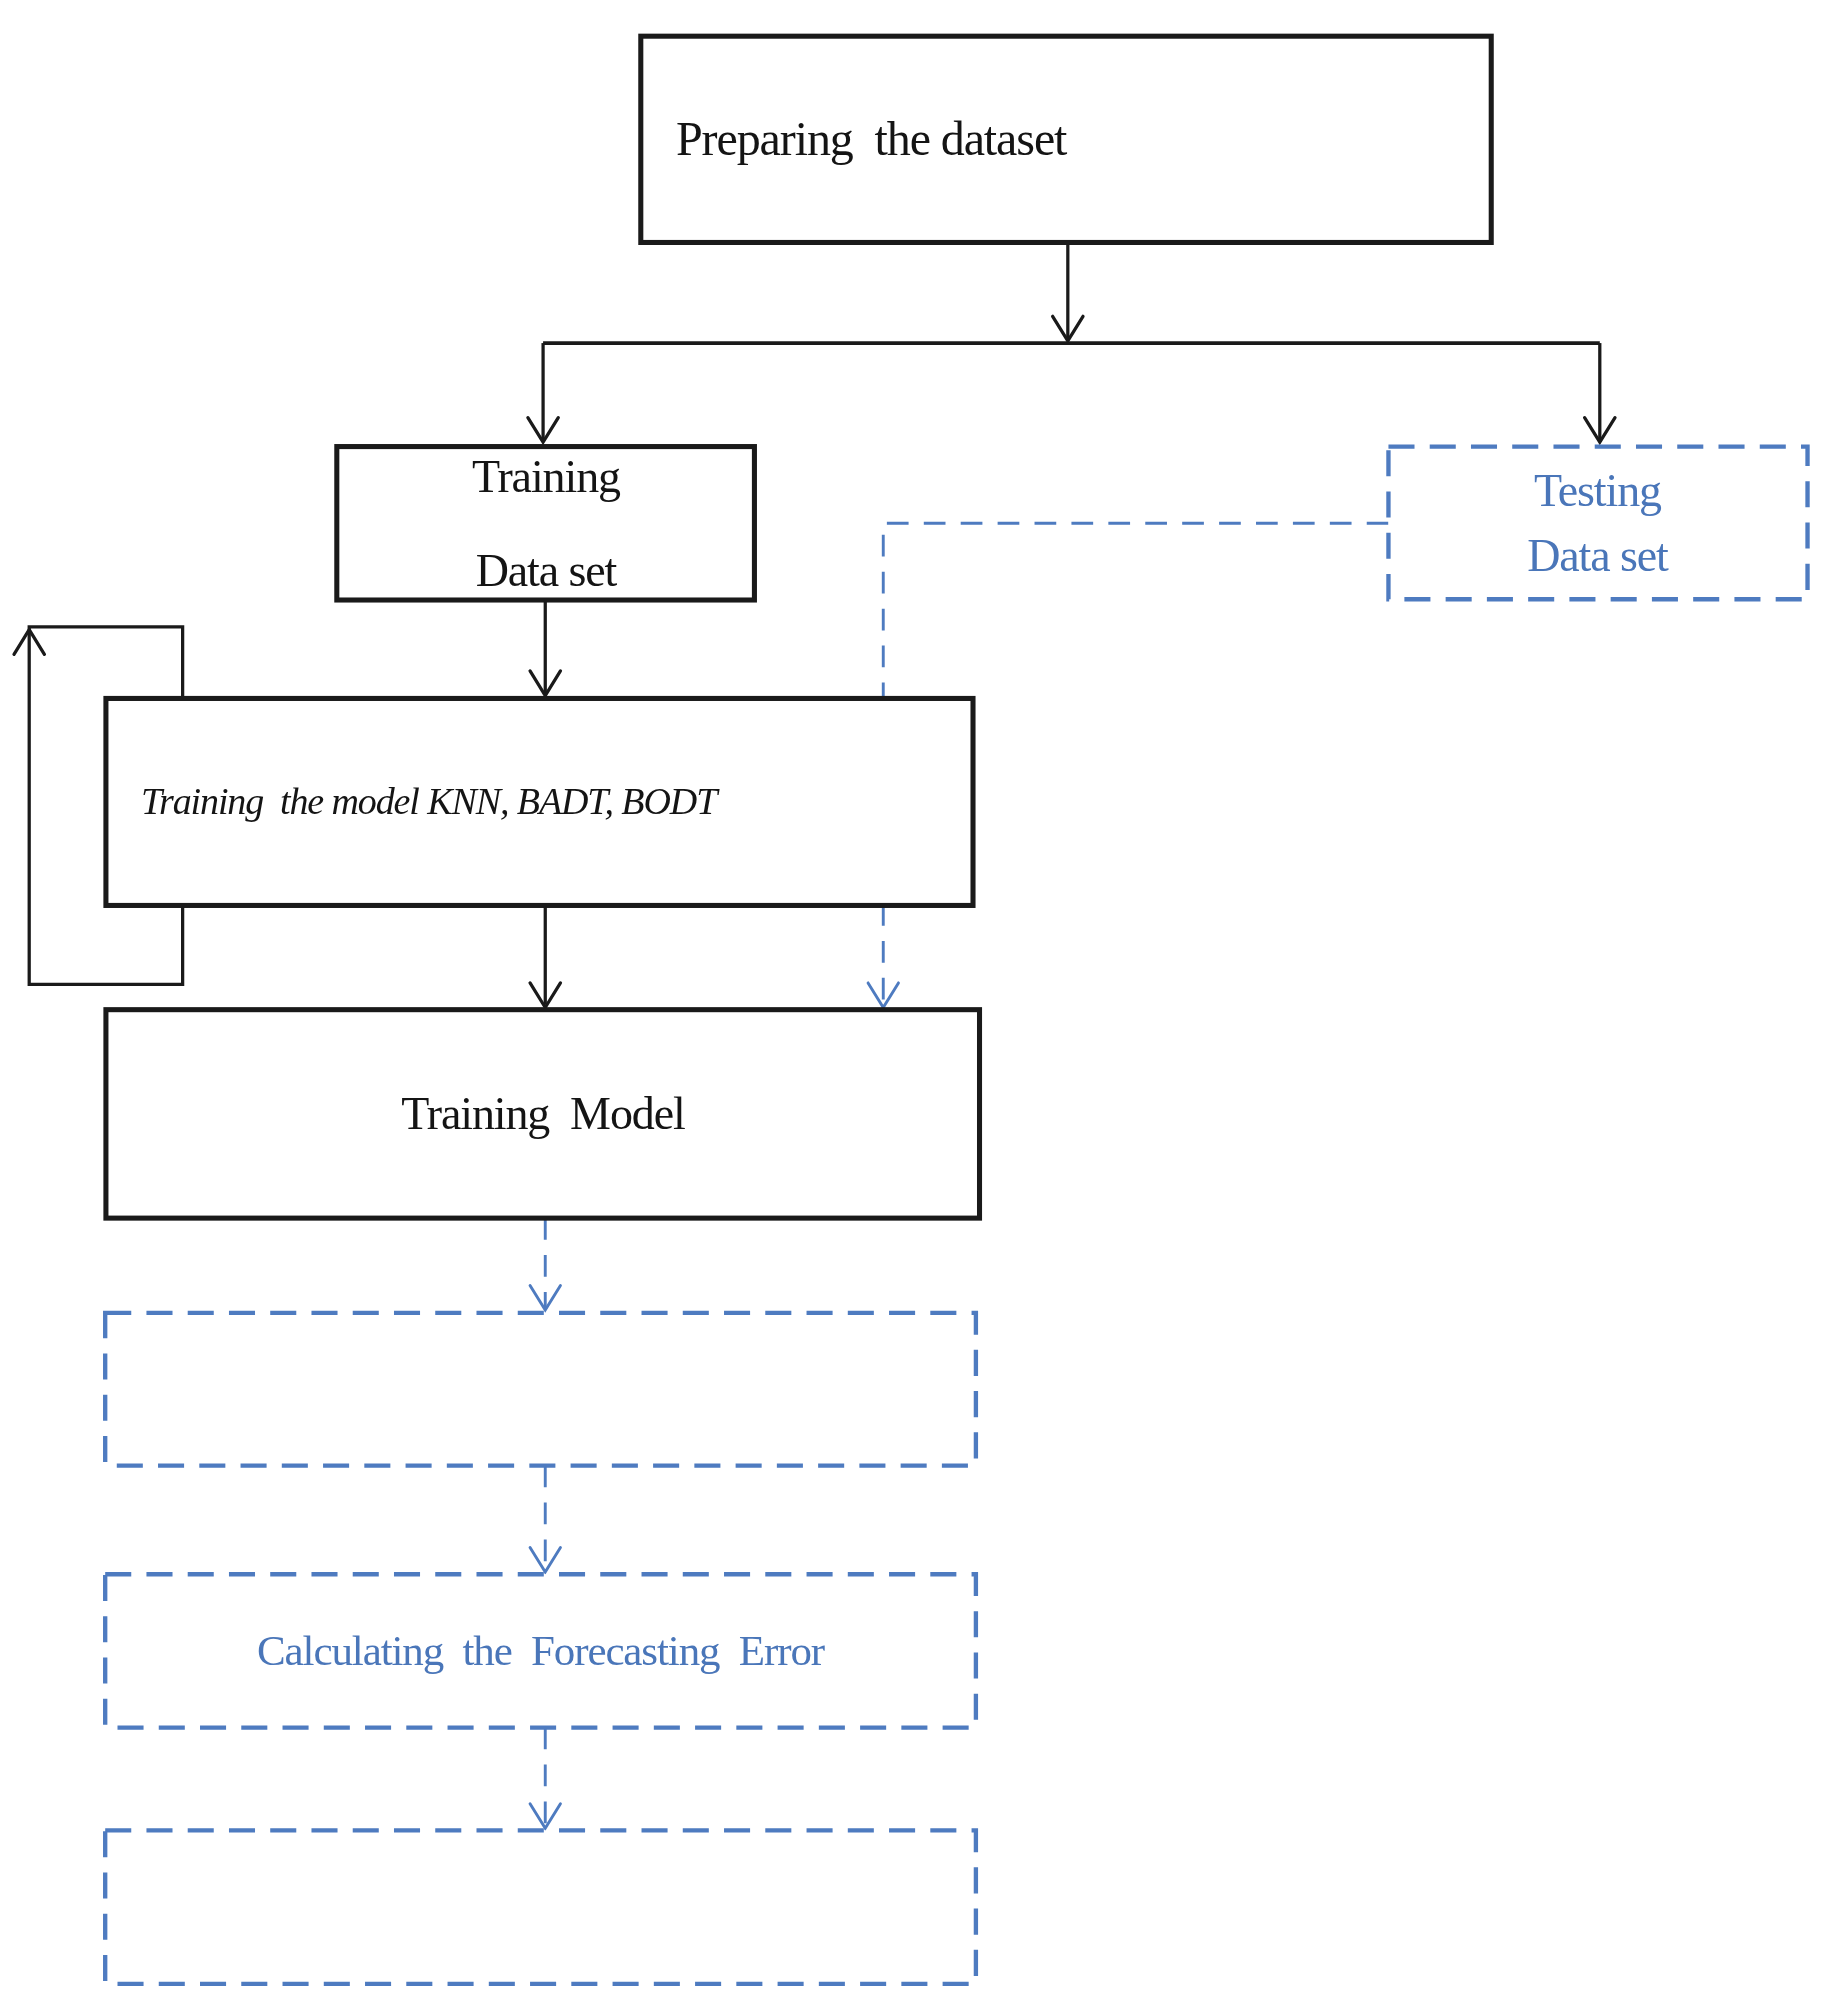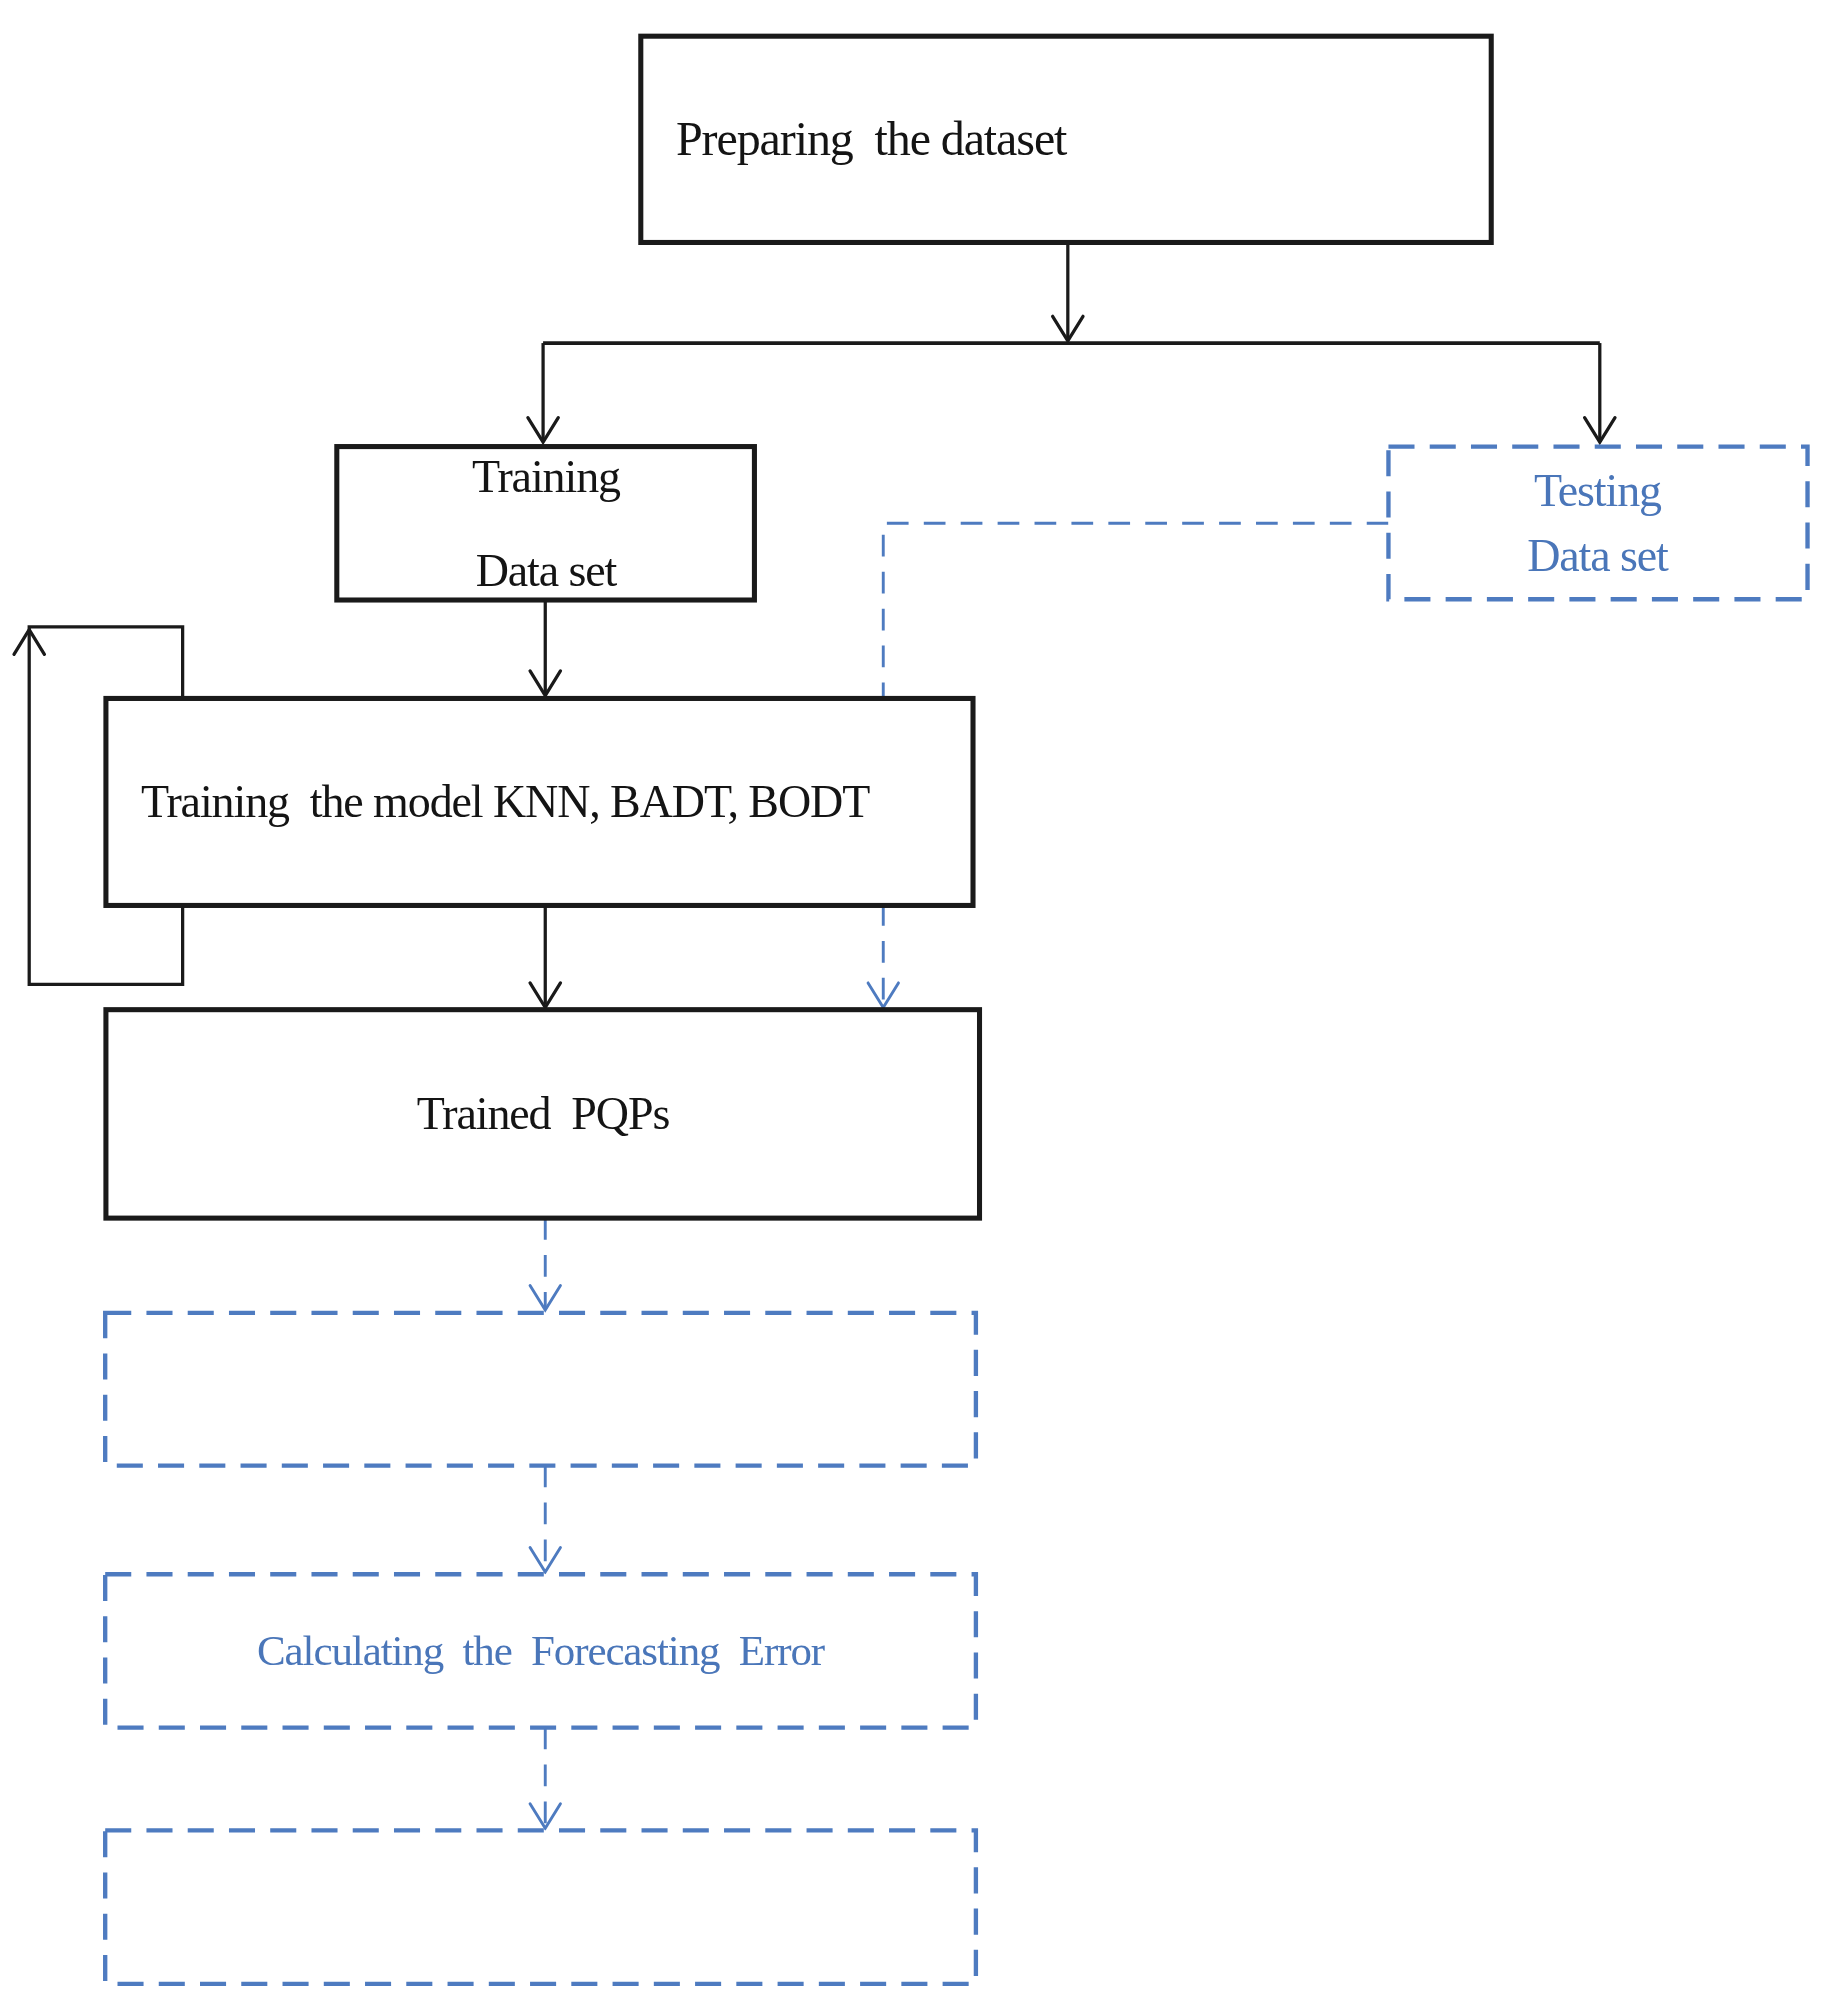--- a/index.html
+++ b/index.html
@@ -30,21 +30,21 @@
     color:var(--text-black);letter-spacing:-1.1px;white-space:pre-wrap;
   }
   .label .ln{display:block;}
   .blue{color:var(--text-blue);font-family:Liberation Serif, serif;}
   .center{align-items:center;text-align:center;}
   .left{align-items:flex-start;text-align:left;}
 
   #lbl-preparing     {left:641px; top:36px;  width:850px;height:206px;font-size:48px;line-height:1.42;padding-left:35px;box-sizing:border-box;}
   #lbl-training-data {left:337px; top:447px; width:418px; height:153px;font-size:46px;line-height:1.64;gap:18px;}
   #lbl-testing-data  {left:1388px;top:447px; width:419px; height:153px;font-size:46px;line-height:1.40;}
-  #lbl-training-model{left:106px; top:698px; width:867px;height:207px;font-size:46px;line-height:1.3;padding-left:35px;box-sizing:border-box;}
+  #lbl-training-model{left:106px; top:698px; width:867px;height:207px;font-size:38px;line-height:1.3;padding-left:35px;box-sizing:border-box;font-style:italic;}
   #lbl-trained-model {left:106px; top:1010px;width:874px;height:208px;font-size:46px;line-height:1.3;}
   #lbl-forecasted    {left:105px; top:1313px;width:871px;height:153px;font-size:43px;line-height:1.3;}
   #lbl-calculating   {left:105px; top:1574px;width:871px;height:153px;font-size:43px;line-height:1.3;}
   #lbl-comparing     {left:105px; top:1830px;width:871px;height:153px;font-size:43px;line-height:1.33;padding-left:87px;box-sizing:border-box;}
 </style>
 </head>
 <body>
 
 <div id="canvas">
 
@@ -97,21 +97,21 @@
   <div class="label center blue" id="lbl-testing-data">
     <span class="ln">Testing</span>
     <span class="ln">Data set</span>
   </div>
 
   <div class="label left" id="lbl-training-model">
     <span class="ln">Training  the model KNN, BADT, BODT</span>
   </div>
 
   <div class="label center" id="lbl-trained-model">
-    <span class="ln">Trained  PQPs</span>
+    <span class="ln">Training  Model</span>
   </div>
 
 
   <div class="label center blue" id="lbl-calculating">
     <span class="ln">Calculating  the  Forecasting  Error</span>
   </div>
 
   <div class="label left blue" id="lbl-comparing">
   </div>
 

